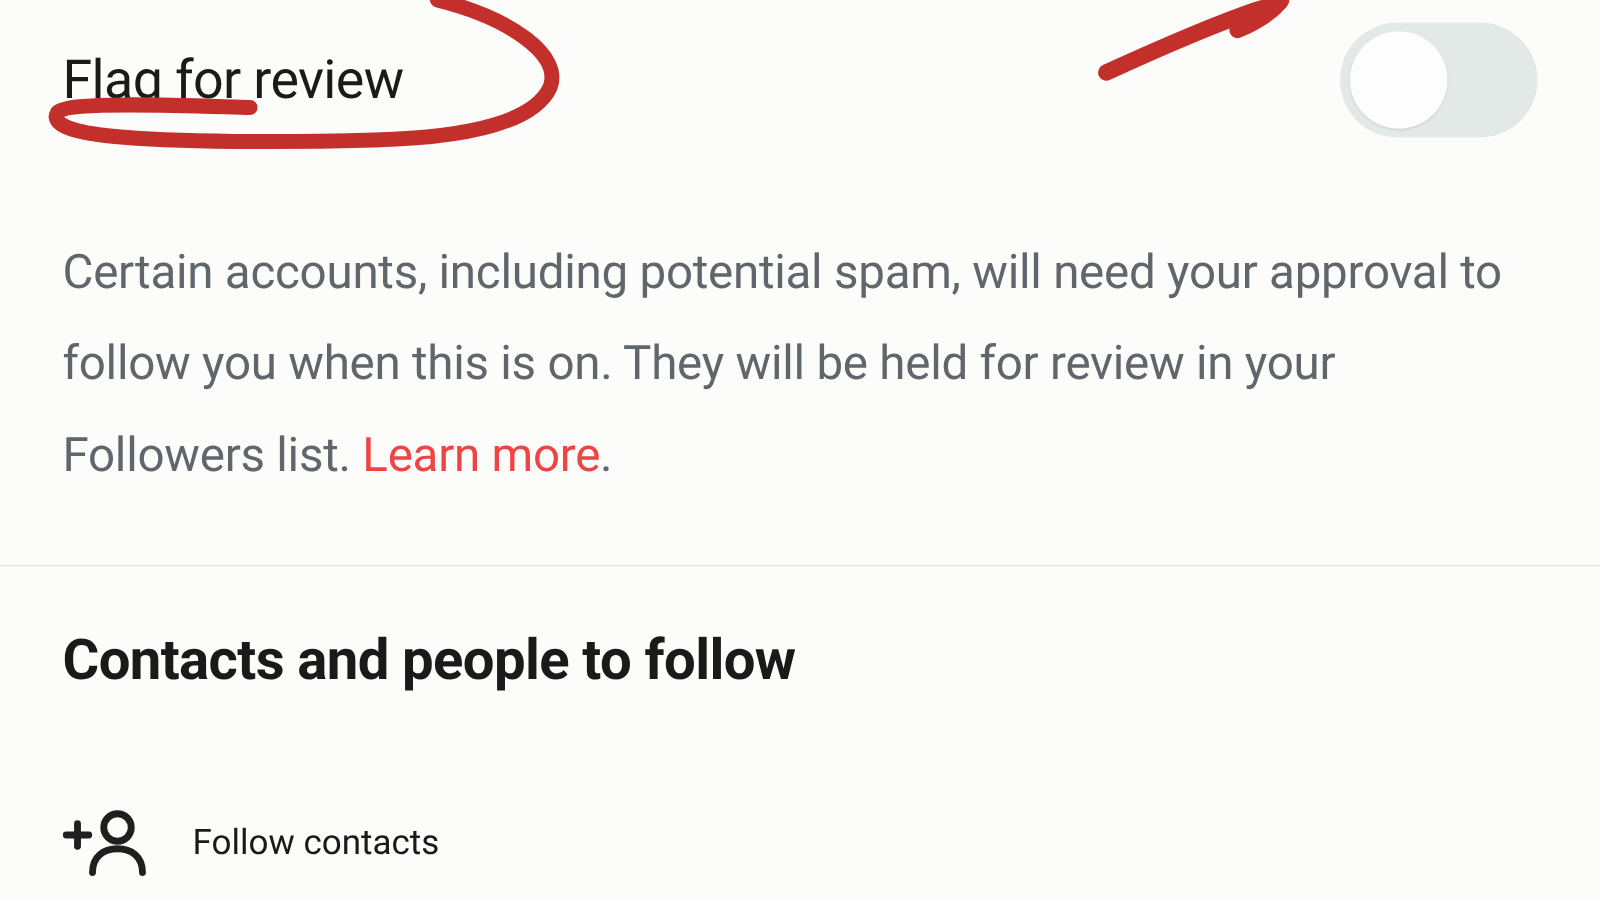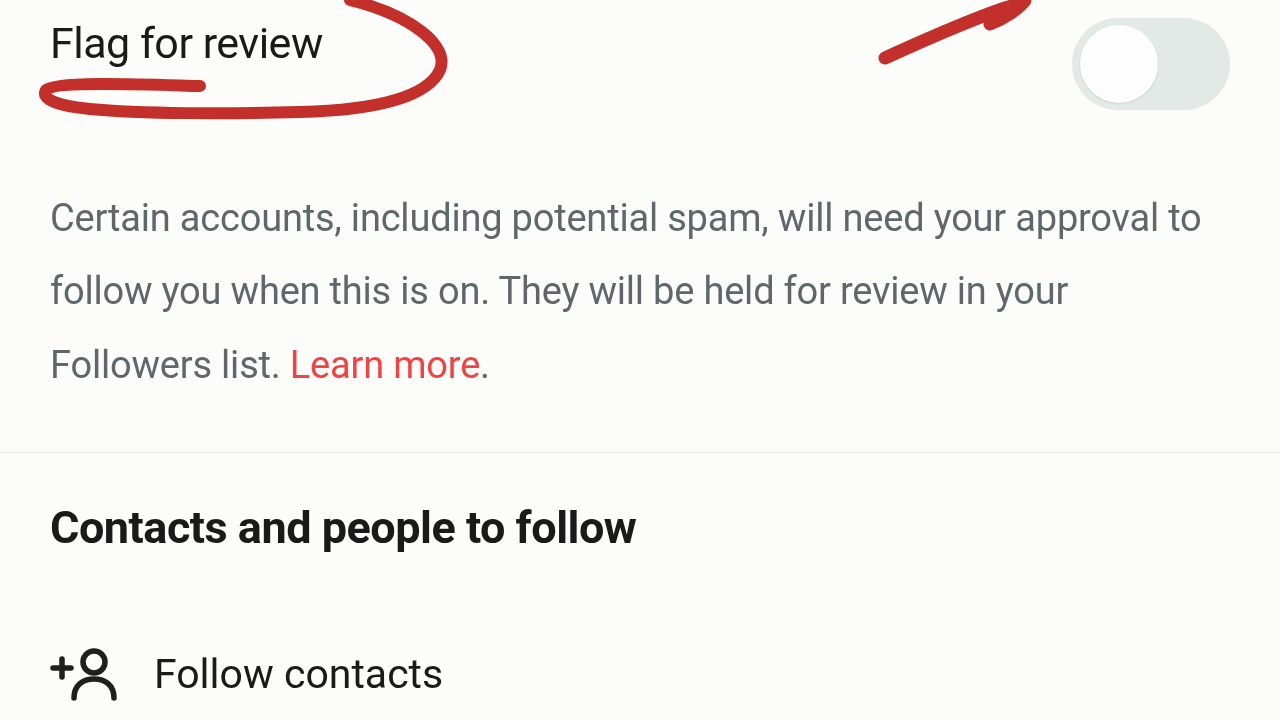--- a/index.html
+++ b/index.html
@@ -16,21 +16,21 @@
       overflow: hidden;
       position: relative;
     }
     .section-flag {
       padding: 18px 50px 50px 50px;
       border-bottom: 1px solid #e5e5e3;
       position: relative;
     }
     .row-top {
       display: flex;
-      align-items: flex-start;
+      align-items: center;
       justify-content: space-between;
     }
     .title-flag {
       font-size: 43px;
       font-weight: 400;
       color: #1a1a1a;
       letter-spacing: -0.5px;
     }
     .toggle {
       width: 158px;
@@ -82,21 +82,21 @@
     }
     .follow-icon {
       width: 70px;
       height: 56px;
       display: flex;
       align-items: center;
       justify-content: center;
       color: #1f1f1f;
     }
     .follow-label {
-      font-size: 41px;
+      font-size: 28px;
       font-weight: 400;
       color: #1a1a1a;
     }
     .annotation {
       position: absolute;
       pointer-events: none;
       top: 0;
       left: 0;
     }
   </style>

